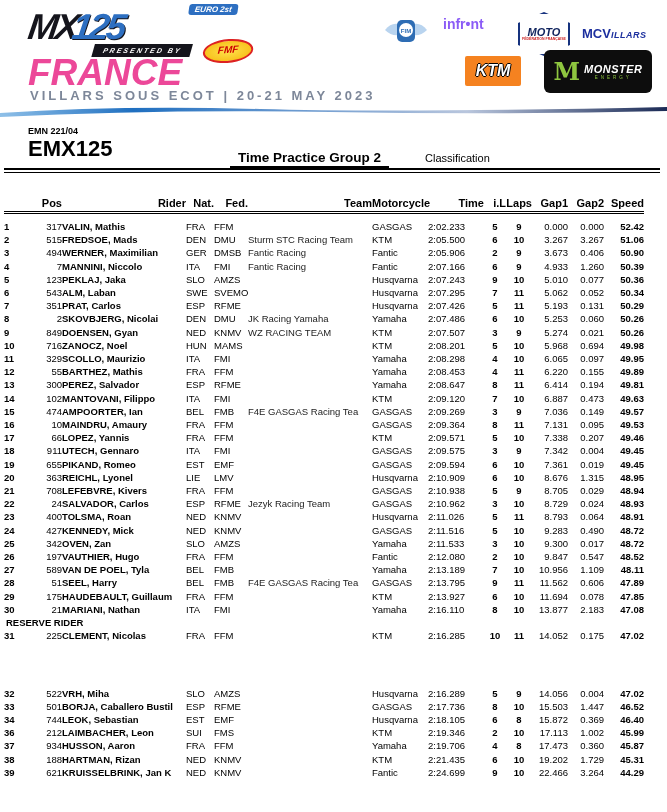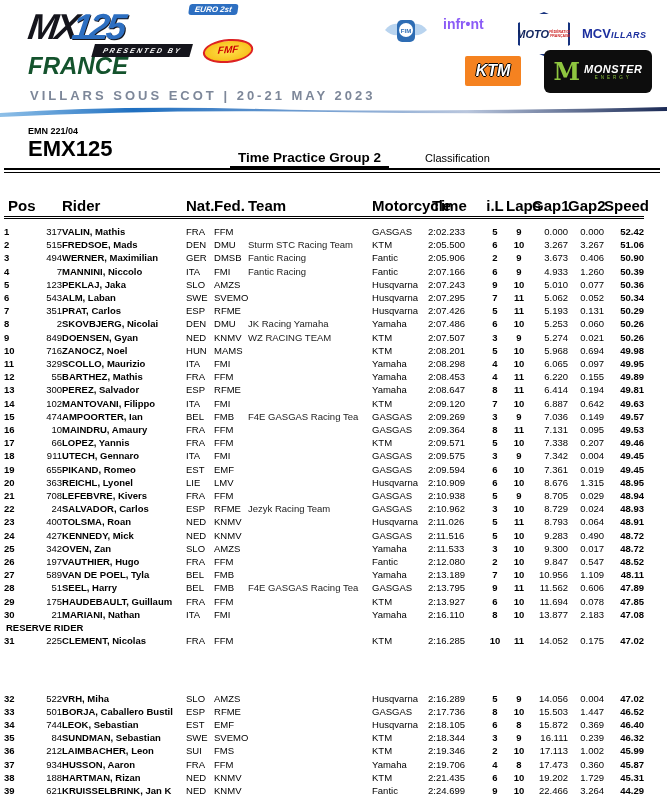--- a/index.html
+++ b/index.html
@@ -13,30 +13,30 @@
   .mxlogo .mx{font-style:italic;font-weight:900;font-size:36px;color:#15151c;letter-spacing:-3px;}
   .mxlogo .n125{font-style:italic;font-weight:900;font-size:36px;color:#2d6fc1;letter-spacing:-3px;
     text-shadow:1px 1px 0 #15151c;margin-left:-4px;}
   .eurobadge{position:absolute;left:158px;top:-2px;background:#2d6fc1;color:#fff;font-style:italic;
     font-weight:bold;font-size:8px;padding:1px 6px;border-radius:3px;}
   .presbar{position:absolute;left:68px;top:38px;background:#15151c;color:#fff;font-size:7px;
     font-weight:bold;font-style:italic;letter-spacing:2px;padding:3px 10px;transform:skewX(-8deg);}
   .fmfoval{position:absolute;left:178px;top:33px;width:46px;height:20px;border-radius:50%;
     background:radial-gradient(#ffe14d,#f5b60a);border:2px solid #d22;color:#c00;
     font-weight:900;font-style:italic;font-size:10px;text-align:center;line-height:18px;transform:rotate(-4deg);}
-  .france{position:absolute;left:28px;top:52px;font-weight:900;font-style:italic;font-size:24px;
-    color:#14532d;letter-spacing:0px;}
+  .france{position:absolute;left:28px;top:52px;font-weight:900;font-style:italic;font-size:37px;
+    color:#ec4899;letter-spacing:0px;}
   .venue{position:absolute;left:30px;top:88px;font-size:13px;font-weight:bold;letter-spacing:3px;color:#7d8799;}
   .swoosh{position:absolute;left:0;top:104px;width:667px;height:14px;}
   
   .fim{position:absolute;left:383px;top:16px;width:46px;height:34px;}
   .infront{position:absolute;left:443px;top:16px;font-size:14px;font-weight:900;color:#8b5cf6;letter-spacing:0px;}
   .motoffm{position:absolute;left:518px;top:12px;width:52px;height:42px;text-align:center;}
   .motoffm .hex{width:48px;height:40px;margin:0 auto;background:#fff;border:2px solid #16327e;
-    clip-path:polygon(50% 0,100% 25%,100% 75%,50% 100%,0 75%,0 25%);display:flex;flex-direction:row;
+    clip-path:polygon(50% 0,100% 25%,100% 75%,50% 100%,0 75%,0 25%);display:flex;flex-direction:column;
     align-items:center;justify-content:center;}
   .motoffm .moto{font-weight:900;font-style:italic;font-size:11px;color:#10245e;line-height:10px;}
   .motoffm .sub{font-size:3.5px;color:#c22;line-height:4px;font-weight:bold;}
   .mcv{position:absolute;left:582px;top:24px;color:#1c2f9e;font-weight:900;}
   .mcv .big{font-size:13px;}
   .mcv .small{font-size:9px;letter-spacing:.5px;font-style:italic;}
   .ktmbox{position:absolute;left:465px;top:56px;width:56px;height:30px;background:#f58220;border-radius:2px;
     display:flex;align-items:center;justify-content:center;}
   .ktmbox span{color:#fff;font-weight:900;font-style:italic;font-size:16px;
     text-shadow:-1px 0 #000,1px 0 #000,0 1px #000,0 -1px #000;}
@@ -48,21 +48,21 @@
   
   .titleblock{position:relative;height:78px;}
   .docnum{position:absolute;left:28px;top:8px;font-size:9px;font-weight:bold;}
   .classname{position:absolute;left:28px;top:18px;font-size:22px;font-weight:bold;letter-spacing:0px;}
   .session{position:absolute;left:230px;top:32px;font-size:13.5px;font-weight:bold;
     border-bottom:2px solid #000;padding:0 8px 1px 8px;}
   .classif{position:absolute;left:425px;top:34px;font-size:11px;}
   .rule-top{position:absolute;left:4px;right:7px;top:50px;height:2px;border-top:2px solid #000;border-bottom:1px solid #000;}
   
   table.results{border-collapse:collapse;table-layout:fixed;margin-left:4px;width:640px;}
-  table.results th{font-size:15px;font-weight:bold;padding:1px 0 2px 0;white-space:nowrap;}
+  table.results th{font-size:11px;font-weight:bold;padding:1px 0 2px 0;white-space:nowrap;text-align:right;}
   table.results thead tr{border-bottom:3px double #000;}
   table.results td{font-size:9.5px;padding:0;height:13.2px;line-height:13.2px;white-space:nowrap;overflow:hidden;}
   .al{text-align:left;} .ac{text-align:center;} .ar{text-align:right;}
   td.pos{font-weight:bold;padding-left:4px;}
   td.num{text-align:right;padding-right:4px;}
   td.name{font-weight:bold;}
   td.team{font-size:8px;color:#222;}
   td.time{padding-left:4px;}
   td.il,td.laps{text-align:center;font-weight:bold;}
   td.gap{text-align:right;font-size:8px;}
@@ -374,21 +374,21 @@
           <td class="num">102</td>
           <td class="name">MANTOVANI, Filippo</td>
           <td class="nat">ITA</td>
           <td class="fed">FMI</td>
           <td class="team"></td>
           <td class="bike">KTM</td>
           <td class="time">2:09.120</td>
           <td class="il">7</td>
           <td class="laps">10</td>
           <td class="gap">6.887</td>
-          <td class="gap">0.642</td>
+          <td class="gap">0.473</td>
           <td class="speed">49.63</td>
         </tr>
         <tr>
           <td class="pos">15</td>
           <td class="num">474</td>
           <td class="name">AMPOORTER, Ian</td>
           <td class="nat">BEL</td>
           <td class="fed">FMB</td>
           <td class="team">F4E GASGAS Racing Tea</td>
           <td class="bike">GASGAS</td>
@@ -684,35 +684,20 @@
           <td class="team"></td>
           <td class="bike">Husqvarna</td>
           <td class="time">2:18.105</td>
           <td class="il">6</td>
           <td class="laps">8</td>
           <td class="gap">15.872</td>
           <td class="gap">0.369</td>
           <td class="speed">46.40</td>
         </tr>
         <tr>
-          <td class="pos">35</td>
-          <td class="num">84</td>
-          <td class="name">SUNDMAN, Sebastian</td>
-          <td class="nat">SWE</td>
-          <td class="fed">SVEMO</td>
-          <td class="team"></td>
-          <td class="bike">KTM</td>
-          <td class="time">2:18.344</td>
-          <td class="il">3</td>
-          <td class="laps">9</td>
-          <td class="gap">16.111</td>
-          <td class="gap">0.239</td>
-          <td class="speed">46.32</td>
-        </tr>
-        <tr>
           <td class="pos">36</td>
           <td class="num">212</td>
           <td class="name">LAIMBACHER, Leon</td>
           <td class="nat">SUI</td>
           <td class="fed">FMS</td>
           <td class="team"></td>
           <td class="bike">KTM</td>
           <td class="time">2:19.346</td>
           <td class="il">2</td>
           <td class="laps">10</td>

